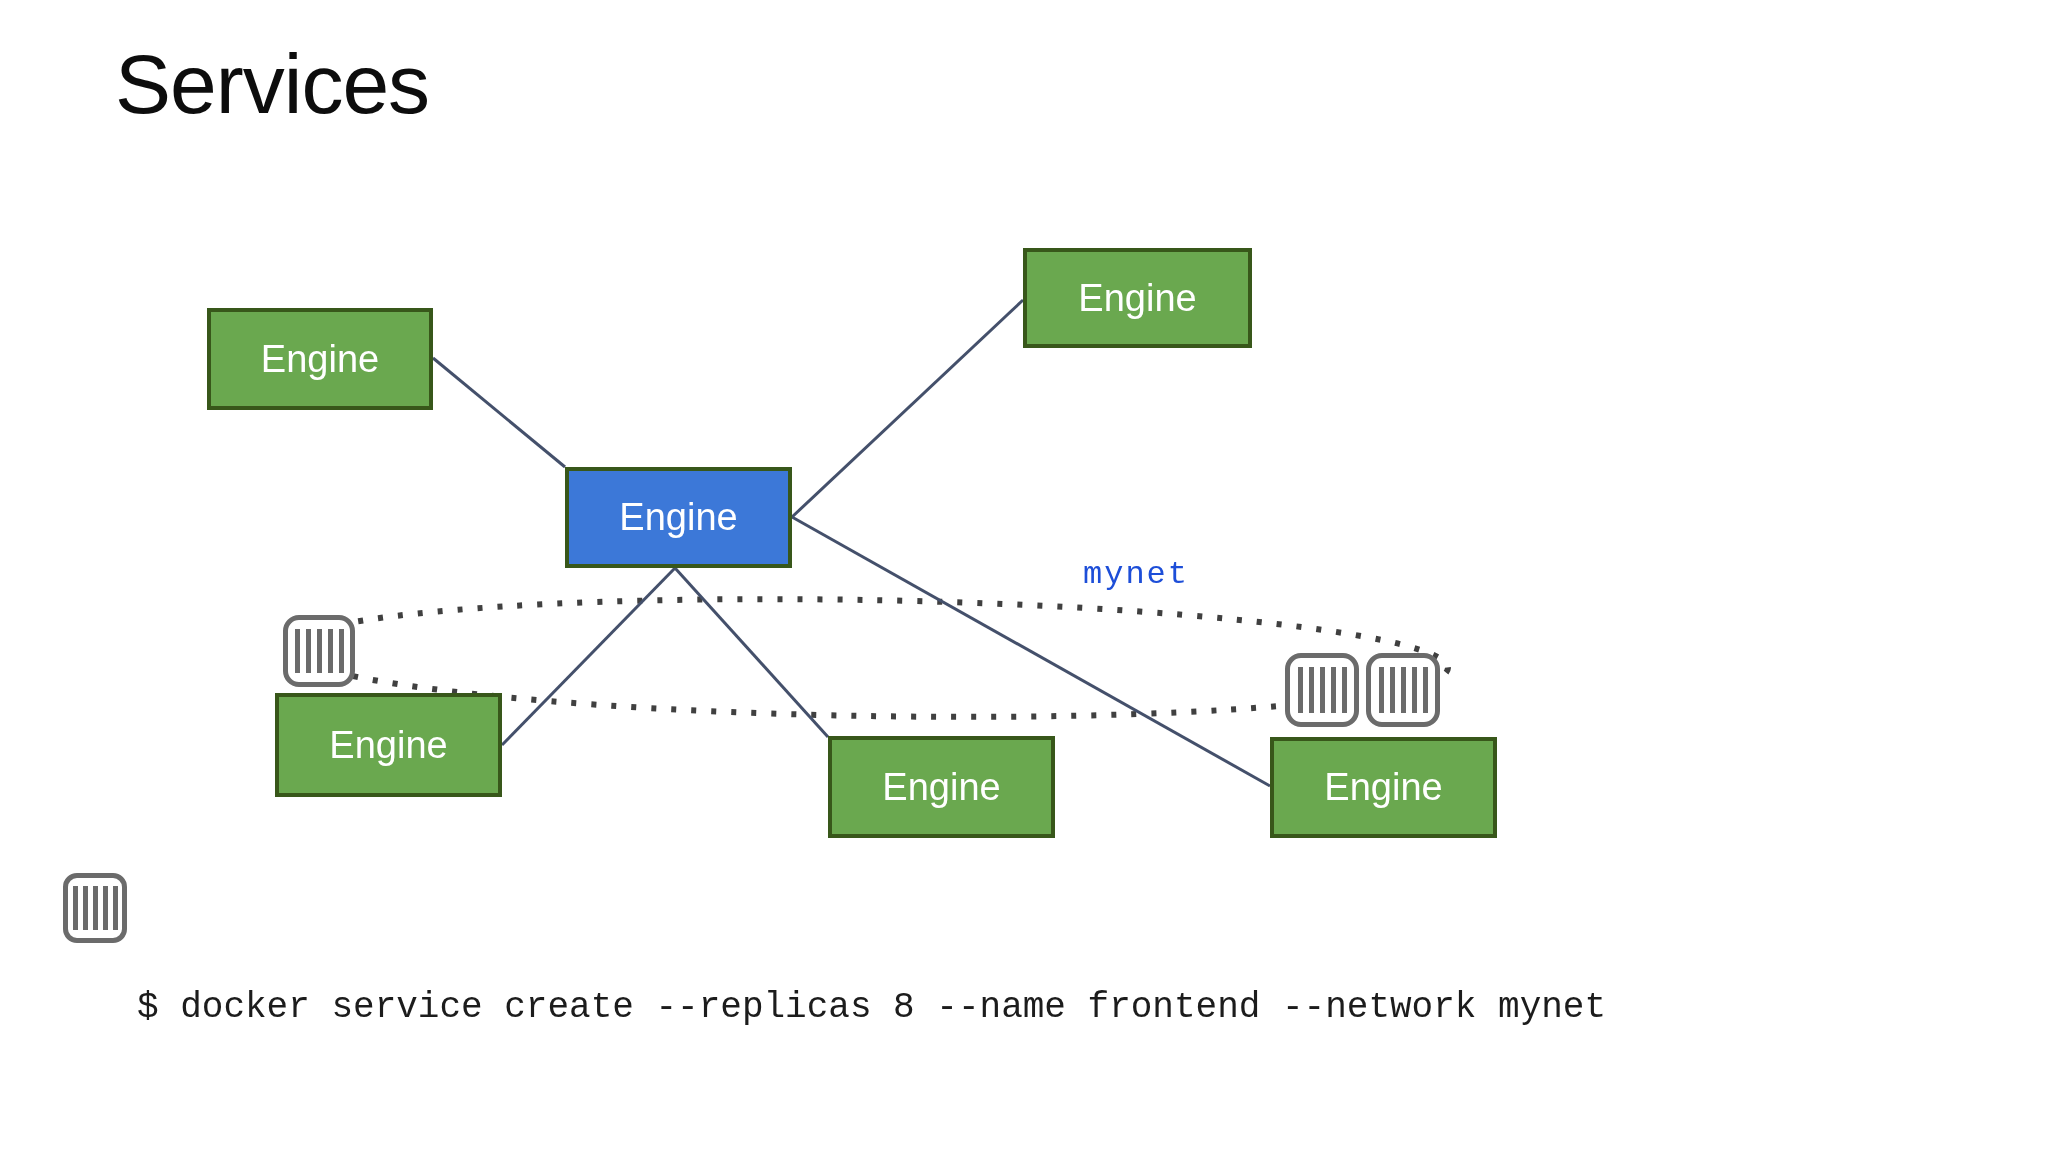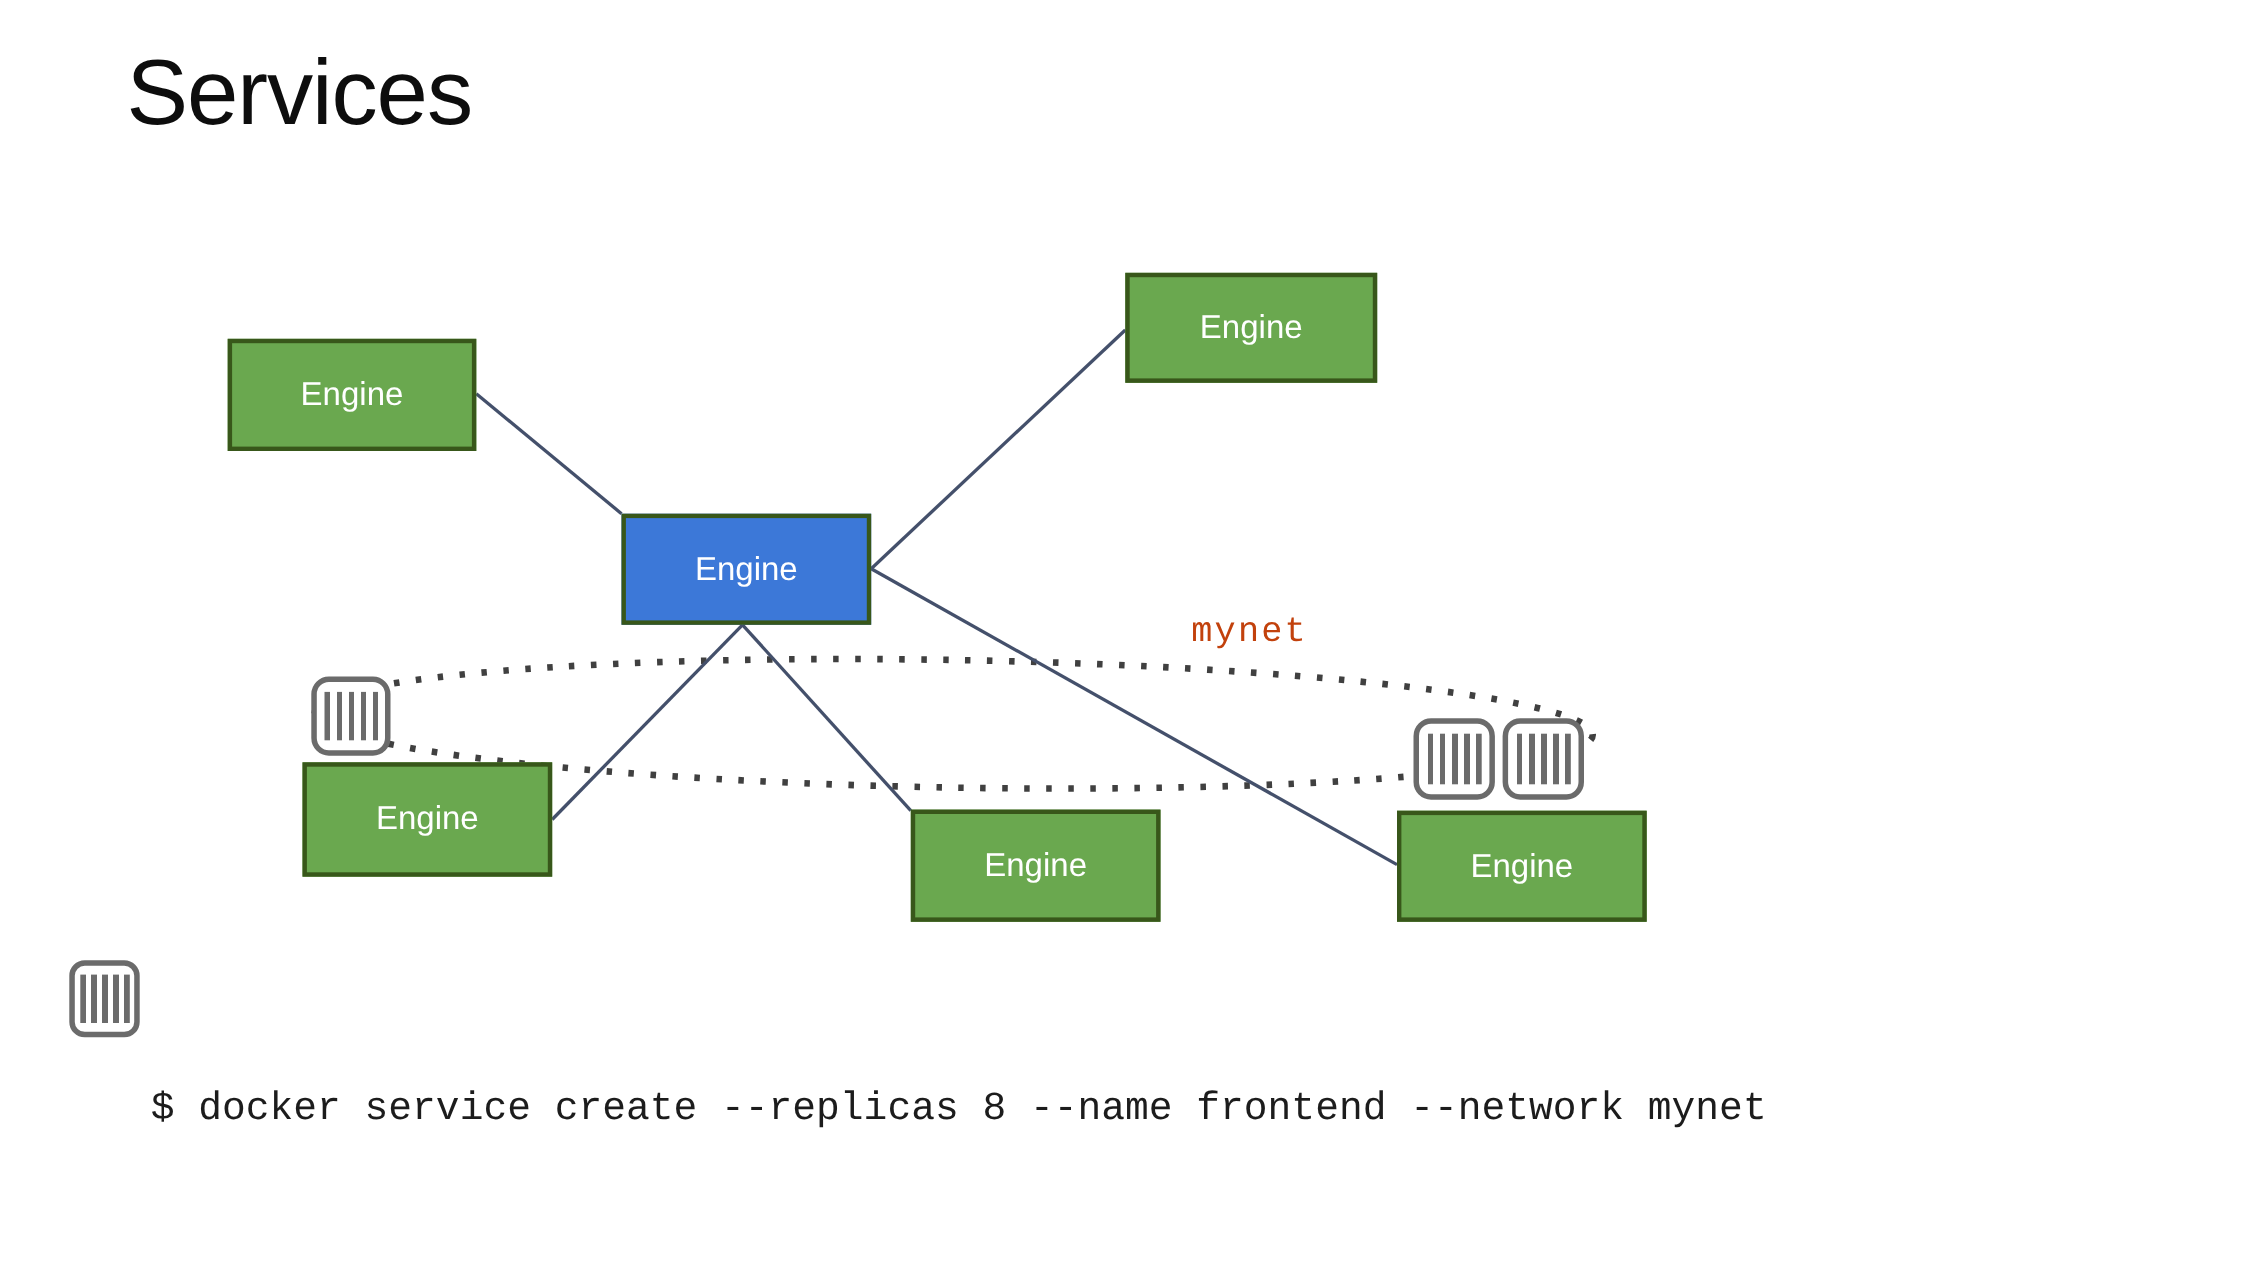--- a/index.html
+++ b/index.html
@@ -8,21 +8,21 @@
     overflow:hidden;font-family:"Liberation Sans",sans-serif;
   }
   .slide-title{
     position:absolute;left:115px;top:36px;
     font-size:84px;line-height:1.15;color:#0d0d0d;font-weight:400;
     letter-spacing:-1px;
   }
   .edges-svg{position:absolute;left:0;top:0;width:2048px;height:1152px;}
   .node{
     position:absolute;display:flex;align-items:center;justify-content:center;
-    box-sizing:border-box;color:#ffffff;font-size:30px;
+    box-sizing:border-box;color:#ffffff;font-size:38px;
     border:4px solid #38571a;
   }
   .node.worker{background:#6aa84f;}
   .node.manager{background:#3c78d8;}
   .n1{left:207px;top:308px;width:226px;height:102px;}
   .n2{left:1023px;top:248px;width:229px;height:100px;}
   .n3{left:565px;top:467px;width:227px;height:101px;}
   .n4{left:275px;top:693px;width:227px;height:104px;}
   .n5{left:828px;top:736px;width:227px;height:102px;}
   .n6{left:1270px;top:737px;width:227px;height:101px;}
@@ -36,21 +36,21 @@
   }
   .ci-a{left:283px;top:615px;width:72px;height:72px;}
   .ci-b{left:1285px;top:653px;width:74px;height:74px;}
   .ci-c{left:1366px;top:653px;width:74px;height:74px;}
   .ci-d{left:63px;top:873px;width:64px;height:70px;border-radius:14px;}
   .ci-d .bars{width:45px;margin-left:-22px;top:8px;bottom:8px;
     background:repeating-linear-gradient(90deg,#6b6b6b 0 5px,transparent 5px 10px);}
   .network-label{
     position:absolute;left:1083px;top:556px;
     font-family:"Liberation Mono","DejaVu Sans Mono",monospace;
-    font-size:32px;color:#c2410c;letter-spacing:2px;
+    font-size:32px;color:#1d4ed8;letter-spacing:2px;
   }
   .command-block{
     position:absolute;left:137px;top:868px;
     font-family:"Liberation Mono","DejaVu Sans Mono",monospace;
     font-size:36px;line-height:56px;color:#1c1c1c;white-space:pre;
   }
   .command-line2{margin-left:46px;}
 </style>
 </head>
 <body>

